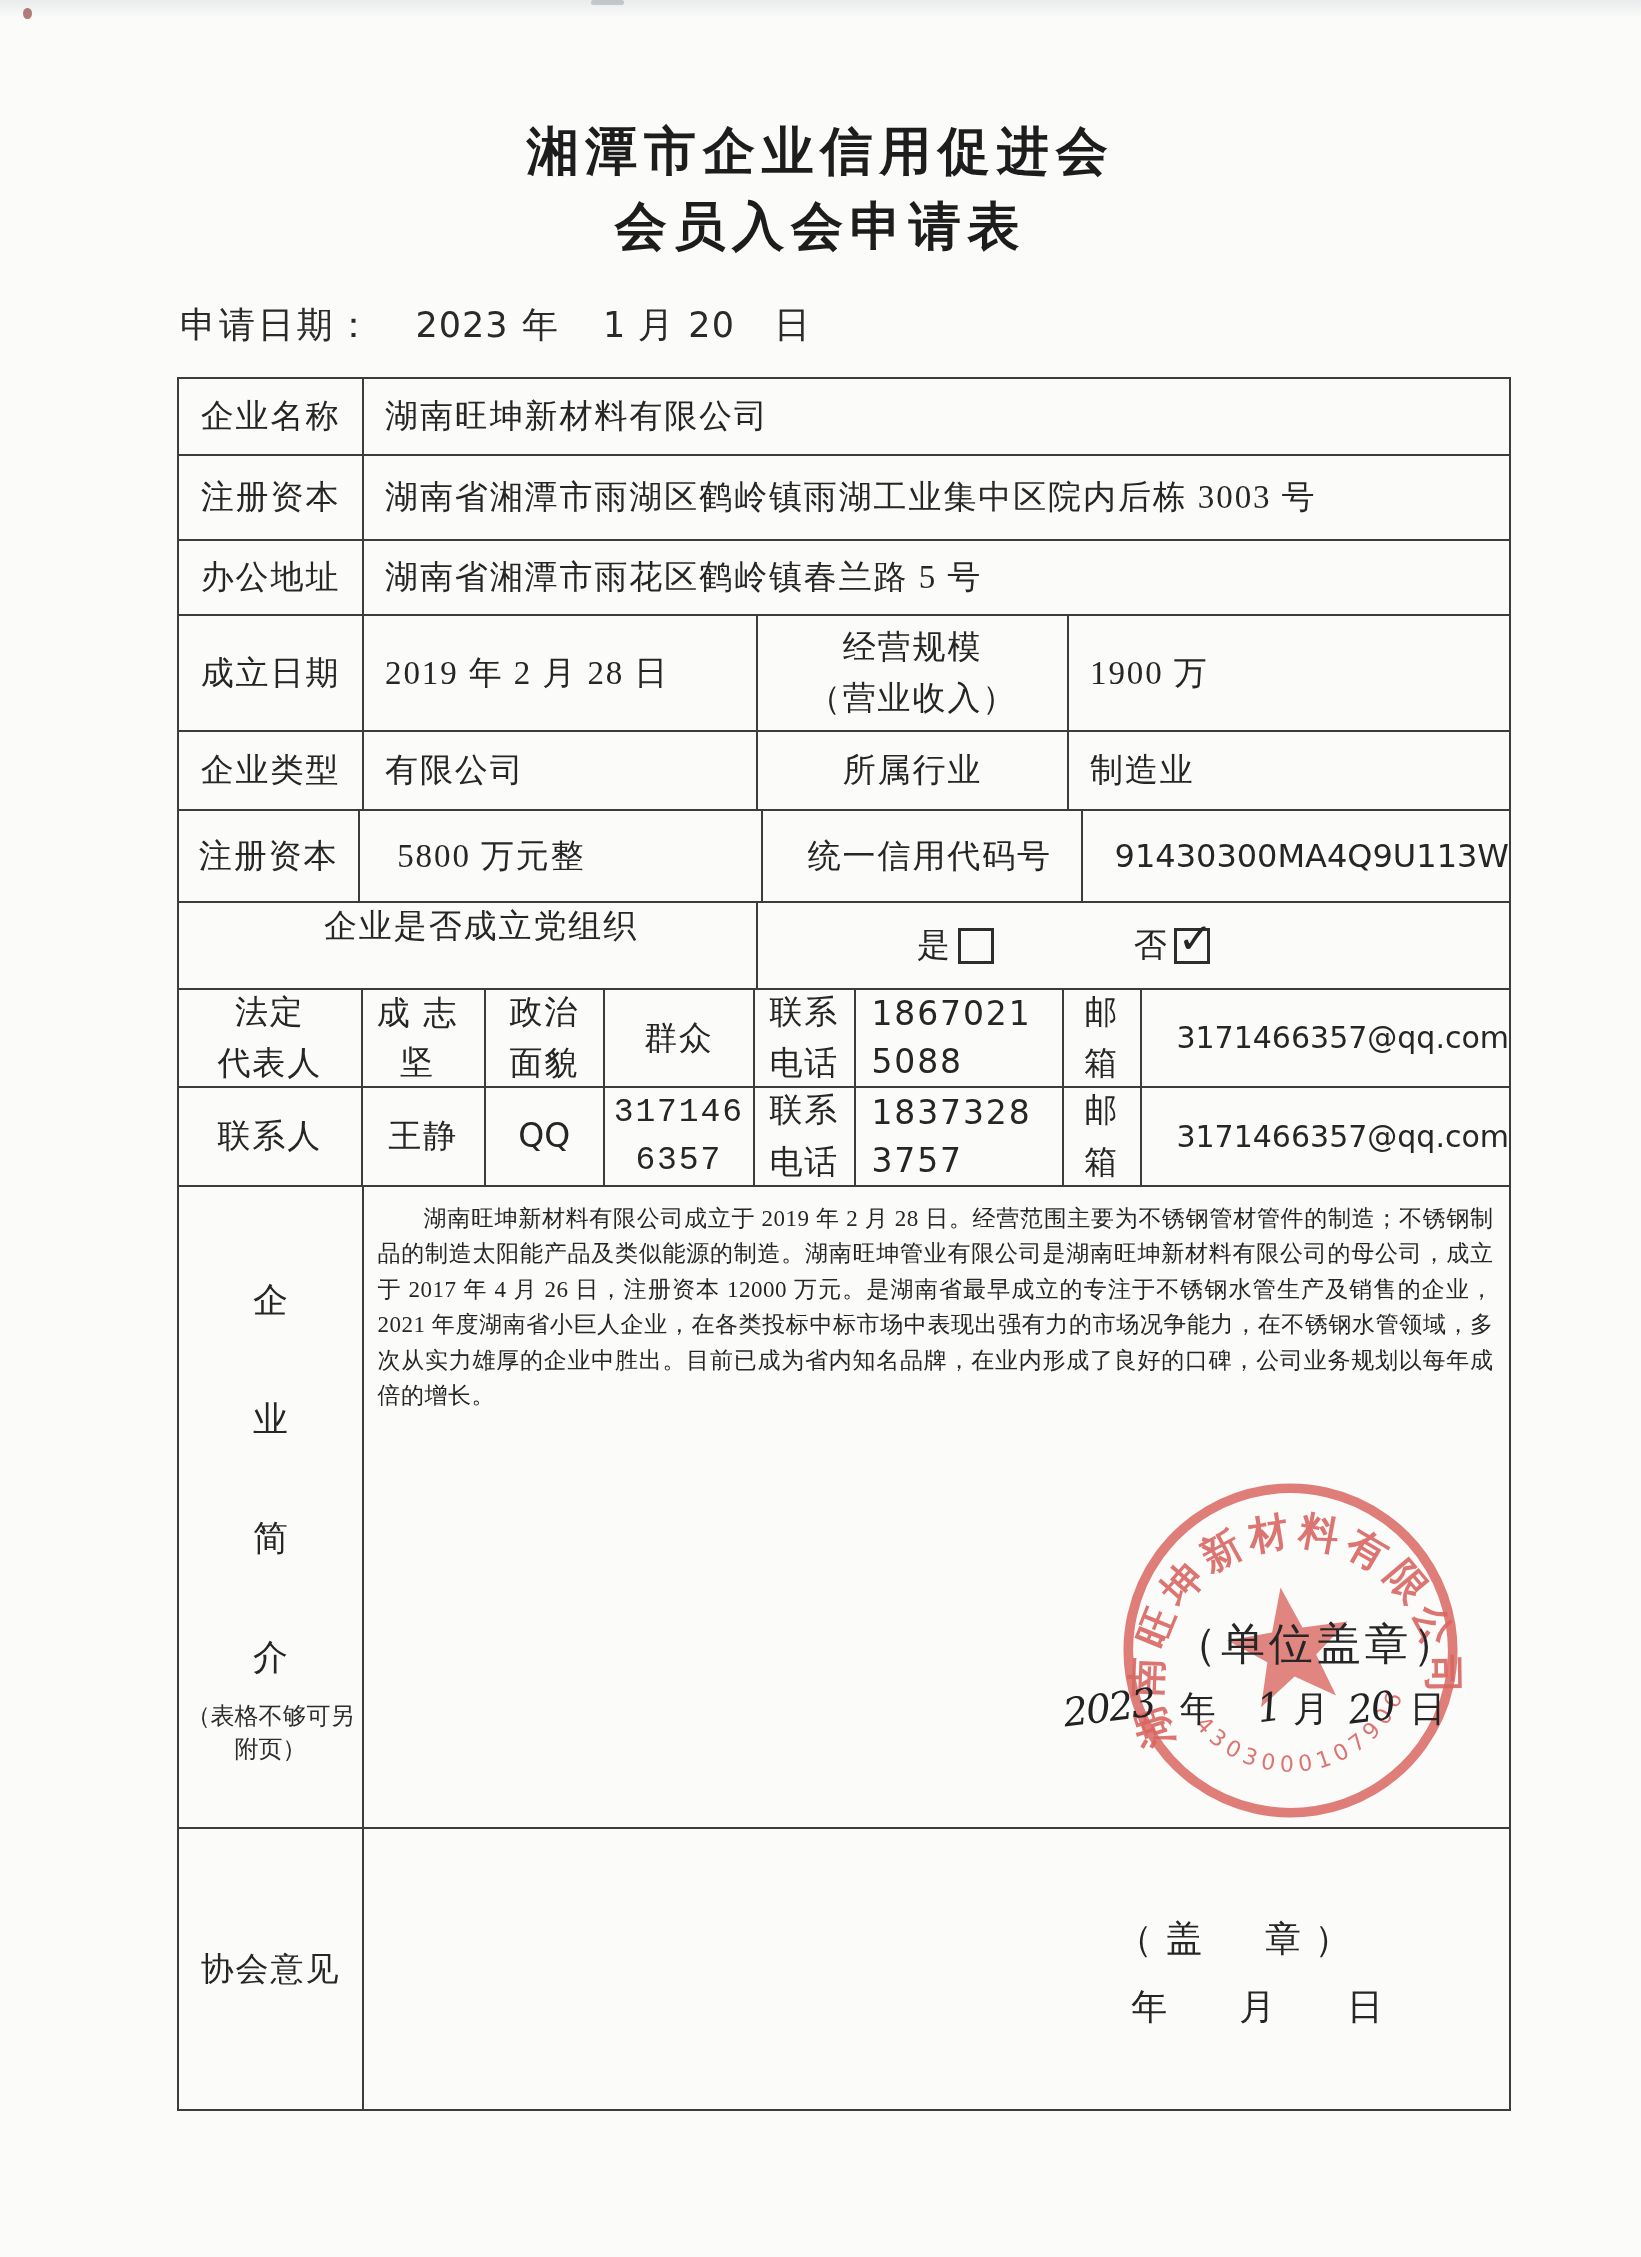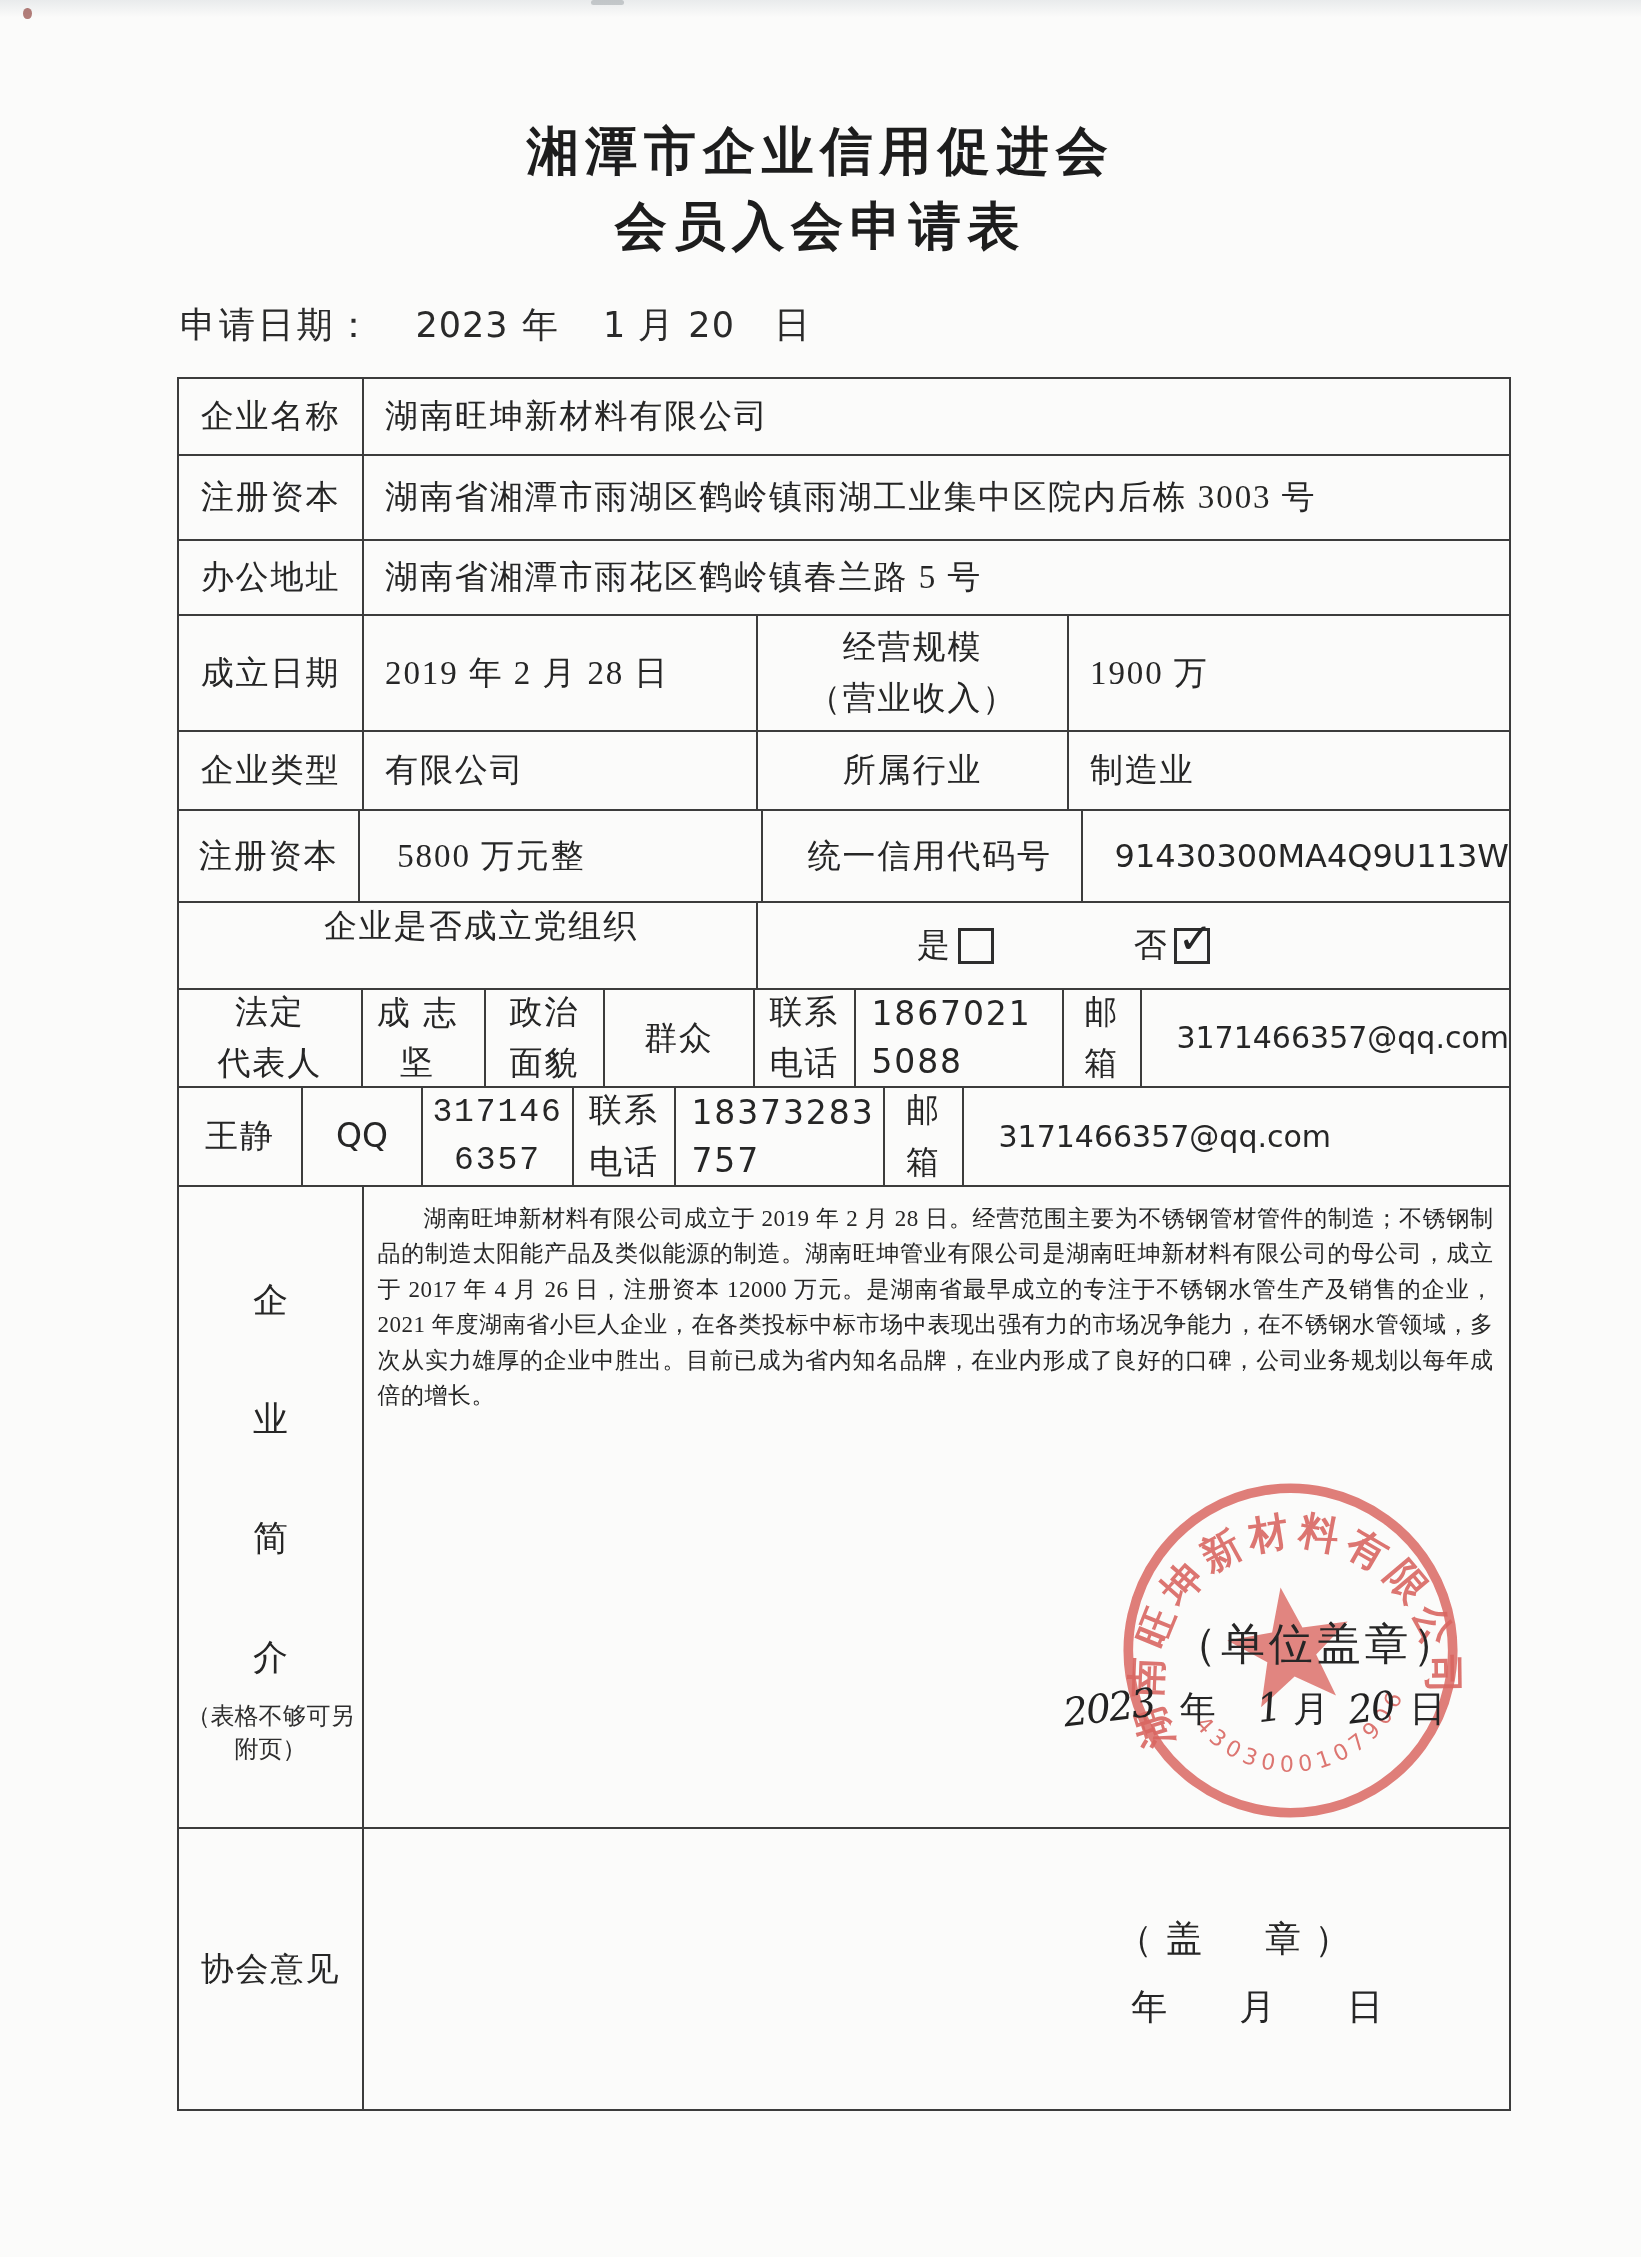--- a/index.html
+++ b/index.html
@@ -230,20 +230,21 @@
       <div class="fcell w82 twoline">
         <div>邮</div>
         <div>箱</div>
       </div>
       <div class="fcell value flexfill">
           <span class="num email-val">3171466357@qq.com</span>
         </div>
     </div>
 
     <div class="frow h103">
+      <div class="fcell w192">联系人</div>
       <div class="fcell w128">王静</div>
       <div class="fcell w124 num" style="letter-spacing:0;">QQ</div>
       <div class="fcell w156">
           <span class="num wrapnum qq-val">3171466357</span>
         </div>
       <div class="fcell w106 twoline">
         <div>联系</div>
         <div>电话</div>
       </div>
       <div class="fcell value w216" style="padding-left:7.7px;">

